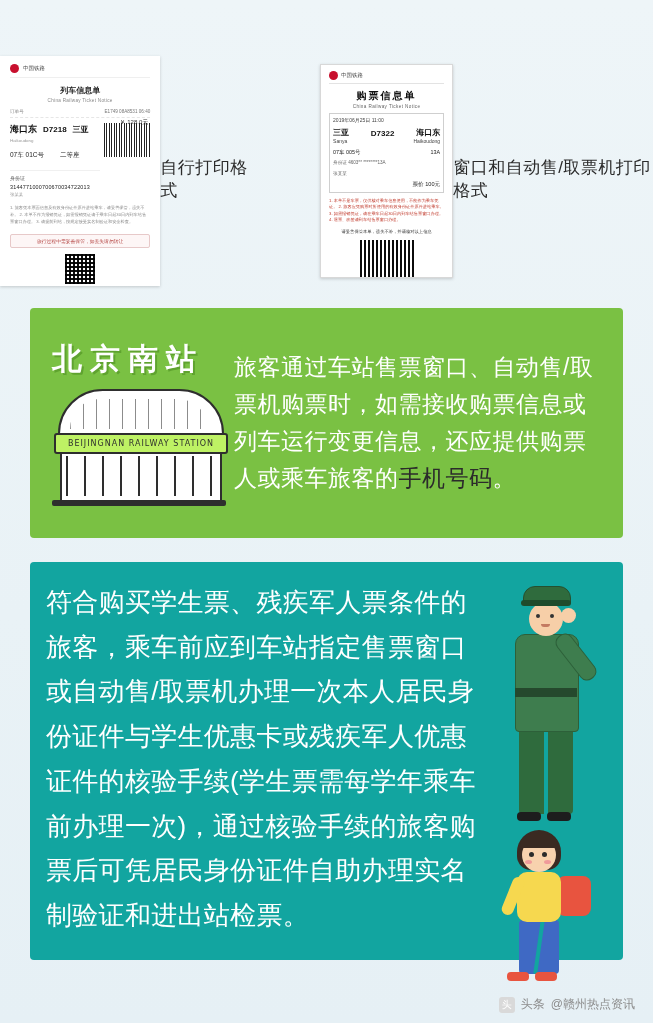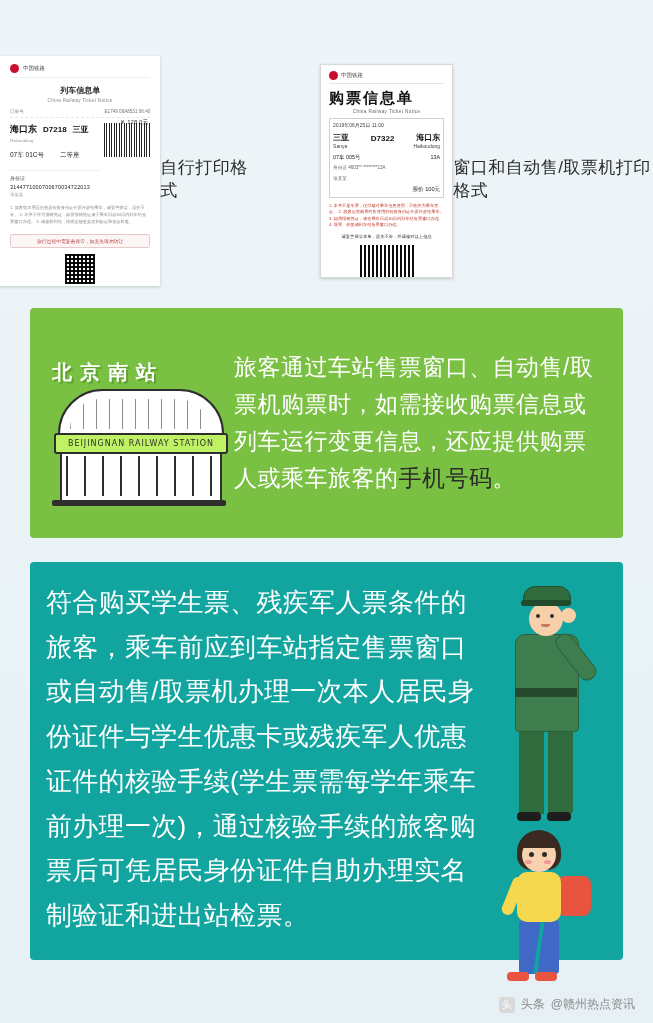--- a/index.html
+++ b/index.html
@@ -143,21 +143,21 @@
       repeating-linear-gradient(90deg,#111 0 2px,#fff 2px 4px),
       repeating-linear-gradient(0deg,#111 0 2px,#fff 2px 4px);
     background-blend-mode: multiply;
   }
 
   
   .tb-head {
     display:flex; align-items:center; gap:3px;
     border-bottom: 1px solid #e3e3e3; padding-bottom:3px;
   }
-  .tb-title { text-align:left; font-size: 15px; font-weight: bold; color:#111; margin-top:5px; letter-spacing:2px;}
+  .tb-title { text-align:center; font-size: 10px; font-weight: bold; color:#111; margin-top:5px; letter-spacing:2px;}
   .tb-sub { text-align:center; font-size:4.6px; color:#666; letter-spacing:.4px; margin-top:1px;}
   .tb-box {
     border:1px solid #cfcfcf; margin-top:4px; padding:3px;
   }
   .tb-r1 { display:flex; justify-content:space-between; font-size:5px; color:#444;}
   .tb-r2 { display:flex; justify-content:space-between; align-items:flex-end; margin-top:4px;}
   .tb-st { font-size:8px; font-weight:bold; color:#111;}
   .tb-train { font-size:8px; font-weight:bold; color:#111;}
   .tb-r3 { display:flex; justify-content:space-between; font-size:5.4px; color:#222; margin-top:5px;}
   .tb-r4 { font-size:4.6px; color:#666; margin-top:4px; line-height:1.5;}
@@ -196,25 +196,24 @@
     font-size: 23px;
     line-height: 1.62;
     letter-spacing: .5px;
     flex: 1;
   }
   .hl { color: #2b2b2b; }
 
   
   .sa-title {
     position:absolute; top: 6px; left: 8px;
-    font-size: 20px; color:#ffffff; font-weight: bold;
+    font-size: 30px; color:#ffffff; font-weight: bold;
     letter-spacing: 8px;
     text-shadow: 2px 2px 0 #5fa32f;
     font-family: "DejaVu Sans", sans-serif;
-    margin-top: 20px;
   }
   .sa-roof {
     position:absolute; top:56px; left:14px;
     width: 162px; height: 44px;
     background: #fff;
     border: 2px solid #2e2e2e;
     border-radius: 80px 80px 6px 6px;
   }
   .sa-roof-lines {
     position:absolute; top:66px; left:26px;

